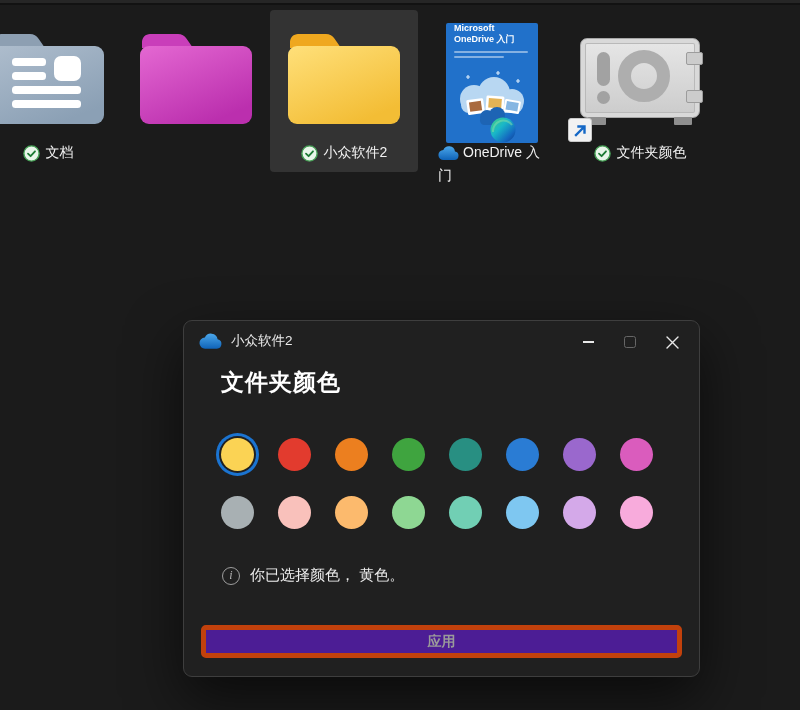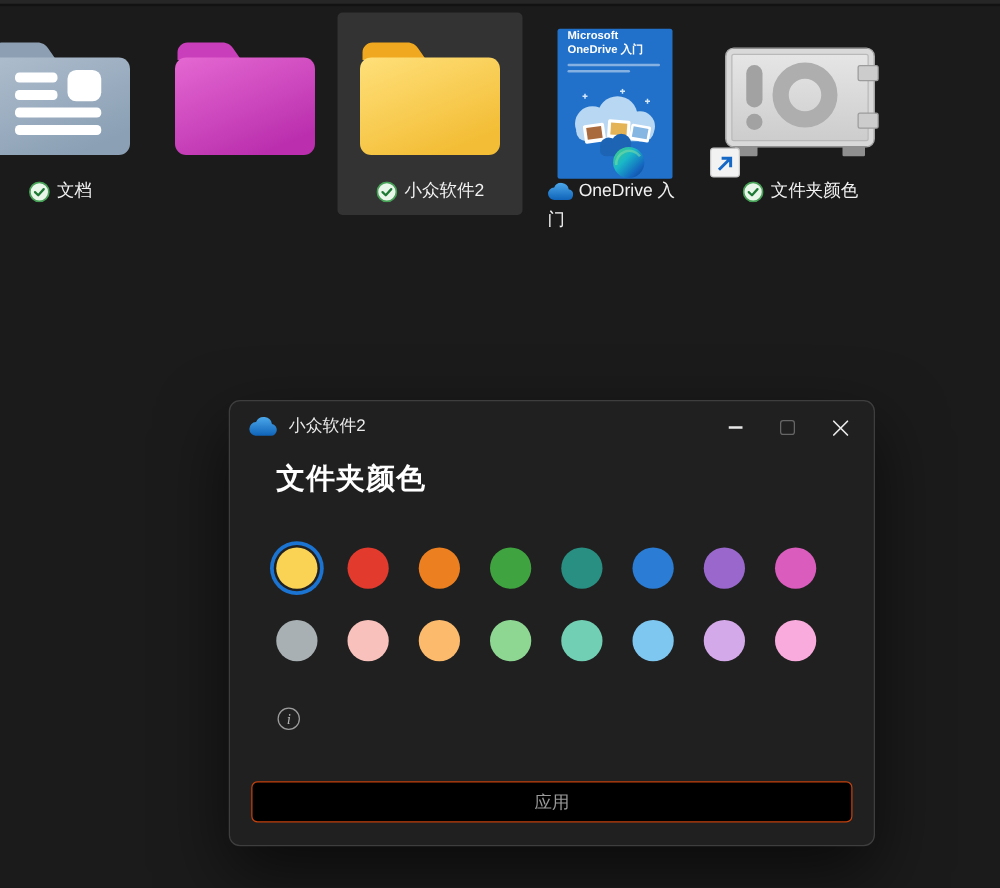--- a/index.html
+++ b/index.html
@@ -66,21 +66,21 @@
   .swatch { width:33px; height:33px; border-radius:50%; cursor:default; }
   .swatch.selected { box-shadow: 0 0 0 2px #202020, 0 0 0 5px #1b74d1; }
 
   .info-row { position:absolute; left:38px; top:245px; display:flex; align-items:center; gap:10px; font-size:15px; color:#ececec; }
   .info-icon { width:18px; height:18px; border:1.6px solid #9d9d9d; border-radius:50%; color:#b5b5b5;
     display:flex; align-items:center; justify-content:center; font-size:12px; font-family:"Liberation Serif",serif; font-style:italic; }
 
   .dialog-buttons { position:absolute; left:17px; right:17px; top:304px; display:flex; gap:17px; }
   .btn { flex:1; height:33px; border-radius:5px; display:flex; align-items:center; justify-content:center; font-size:14px;
     font-family:inherit; cursor:default; }
-  .btn-apply  { background:#000000; color:#9a9a9a; border:1px solid #c2410c; }
+  .btn-apply  { background:#4c1d95; color:#9a9a9a; border:5px solid #c2410c;font-weight:bold; }
   .btn-cancel { background:#2c2c2c; color:#ffffff; border:1px solid #3b3b3b; }
 </style>
 </head>
 <body>
 
 <svg width="0" height="0" style="position:absolute" aria-hidden="true">
   <defs>
     <linearGradient id="gradDoc" x1="0" y1="0" x2="0.6" y2="1">
       <stop offset="0" stop-color="#aebdcd"></stop>
         <stop offset="1" stop-color="#8ba0b5"></stop>
@@ -261,18 +261,19 @@
         <div class="swatch" style="background: rgb(142, 215, 147);"></div>
         <div class="swatch" style="background: rgb(113, 207, 180);"></div>
         <div class="swatch" style="background: rgb(126, 199, 241);"></div>
         <div class="swatch" style="background: rgb(212, 169, 233);"></div>
         <div class="swatch" style="background: rgb(248, 171, 220);"></div>
       </div>
   </div>
 
   <div class="info-row">
     <span class="info-icon">i</span>
+    <span>你已选择颜色， 黄色。</span>
   </div>
 
   <div class="dialog-buttons">
     <button class="btn btn-apply" disabled="">应用</button>
   </div>
 </div>
 
 </body></html>

